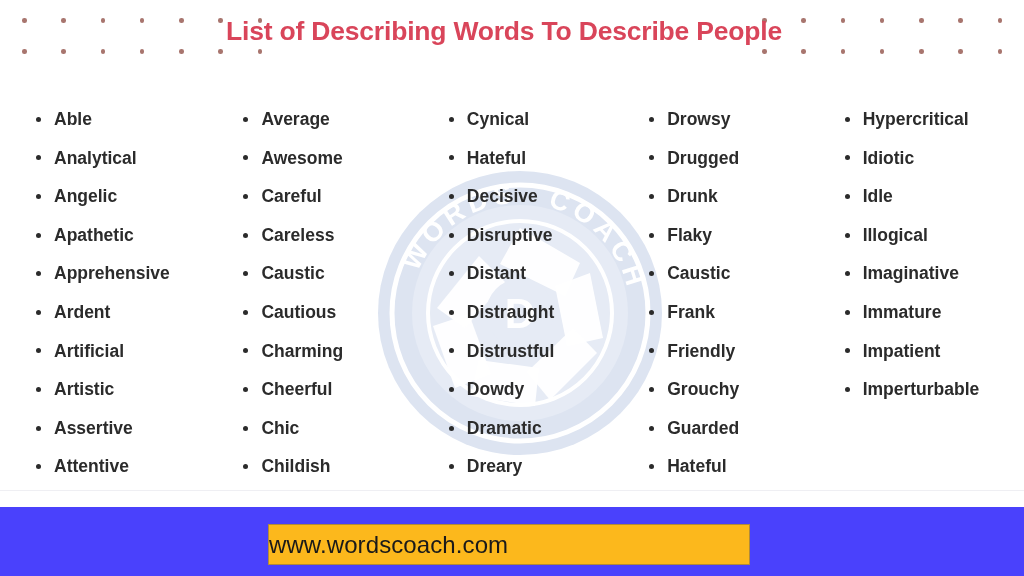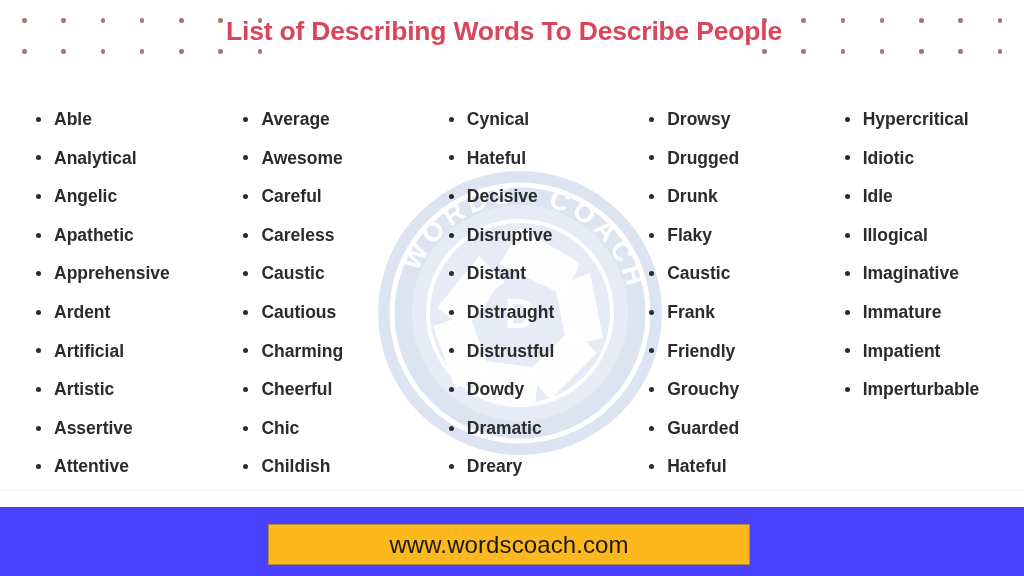--- a/index.html
+++ b/index.html
@@ -141,21 +141,20 @@
     position: absolute;
     left: 268px;
     top: 17px;
     width: 482px;
     height: 41px;
     background: #fcb81c;
     border: 1px solid #b08a3a;
     box-sizing: border-box;
     display: flex;
     align-items: center;
-    justify-content: center;
   }
   .footer-url {
     color: #1a1a1a;
     font-size: 24px;
     font-weight: normal;
     letter-spacing: 0.1px;
   }
 </style>
 </head>
 <body>

